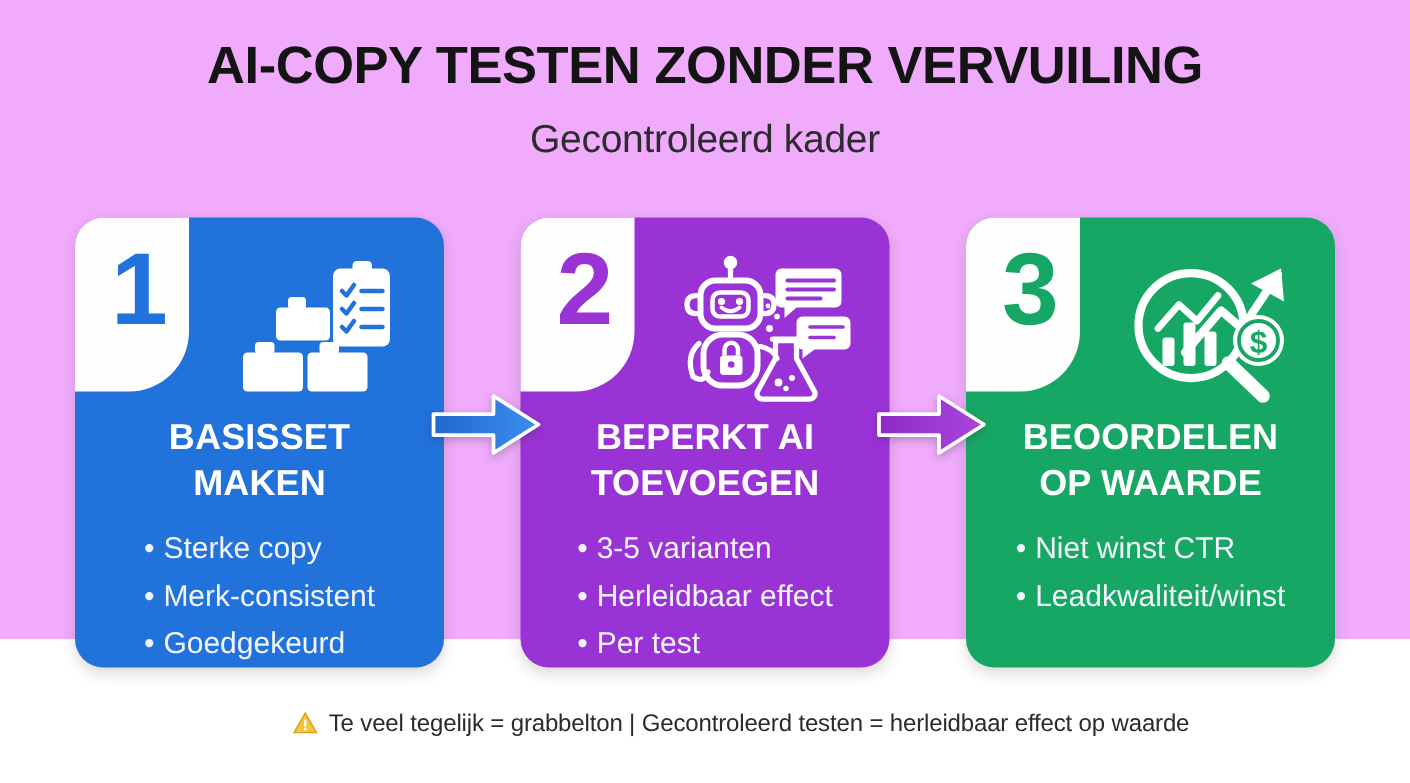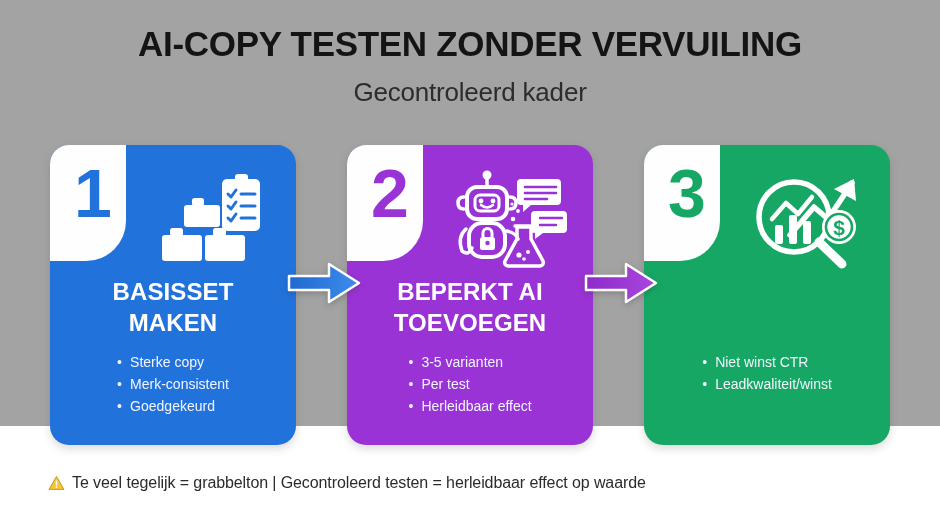--- a/index.html
+++ b/index.html
@@ -9,21 +9,21 @@
     font-family:"Liberation Sans", sans-serif;
     overflow:hidden;
     position:relative;
   }
 
   #infographic {
     position:absolute;
     inset:0;
     width:940px;
     height:426px;
-    background:#a3a3a3;
+    background:#f0abfc;
   }
 
   
   .header { position:absolute; top:24px; left:0; width:940px; text-align:center; }
   .title {
     font-size:35px;
     font-weight:bold;
     letter-spacing:-0.3px;
     color:#141414;
     line-height:1.15;
@@ -109,21 +109,21 @@
     top:206px;
     left:0;
     width:246px;
     display:flex;
     flex-direction:column;
     align-items:center;
   }
   .bullets .inner { display:inline-block; text-align:left; }
   .bullet {
     color:#f2f5fb;
-    font-size:14px;
+    font-size:20px;
     line-height:1.58;
     white-space:nowrap;
   }
   .bullet .dot { display:inline-block; width:13px; color:#eef2fa; }
 
   
   .arrow {
     position:absolute;
     top:262px;
     width:74px;
@@ -133,21 +133,21 @@
   .arrow.a1 { left:287px; }
   .arrow.a2 { left:584px; }
   .arrow svg { width:74px; height:42px; display:block; }
 
   
   .footer {
     position:absolute;
     top:474px;
     left:0;
     width:940px;
-    text-align:left;
+    text-align:center;
     font-size:16px;
     color:#2b2b2b;
     letter-spacing:-0.1px;
     white-space:nowrap;
     padding-left:48px;
   }
   .footer .warn { font-size:15px; margin-right:3px; }
 </style>
 </head>
 <body>
@@ -257,22 +257,22 @@
       </div>
 
       <div class="card-head">
         <span class="ln">BEPERKT AI</span>
         <span class="ln">TOEVOEGEN</span>
       </div>
 
       <div class="bullets">
         <div class="inner">
           <div class="bullet"><span class="dot">•</span><span>3-5 varianten</span></div>
+          <div class="bullet"><span class="dot">•</span><span>Herleidbaar effect</span></div>
           <div class="bullet"><span class="dot">•</span><span>Per test</span></div>
-          <div class="bullet"><span class="dot">•</span><span>Herleidbaar effect</span></div>
         </div>
       </div>
     </div>
 
     <div class="card c3">
       <div class="notch"></div>
       <div class="num">3</div>
 
       <div class="card-icon">
         <svg viewBox="0 0 120 100" fill="none">
@@ -289,20 +289,24 @@
 
           <polyline points="44,66 68,38 82,50 106,14" stroke="#fff" stroke-width="5.5" stroke-linecap="round" stroke-linejoin="round" fill="none"></polyline>
           <polygon points="108,10 110,32 88,20" fill="#fff"></polygon>
 
           <circle cx="93" cy="58" r="17" fill="#fff"></circle>
           <circle cx="93" cy="58" r="13" stroke="#17A765" stroke-width="2.6" fill="none"></circle>
           <text x="93" y="66" text-anchor="middle" font-family="Liberation Sans, sans-serif" font-size="21" font-weight="bold" fill="#17A765">$</text>
         </svg>
       </div>
 
+      <div class="card-head">
+        <span class="ln">BEOORDELEN</span>
+        <span class="ln">OP WAARDE</span>
+      </div>
 
       <div class="bullets">
         <div class="inner">
           <div class="bullet"><span class="dot">•</span><span>Niet winst CTR</span></div>
           <div class="bullet"><span class="dot">•</span><span>Leadkwaliteit/winst</span></div>
         </div>
       </div>
     </div>
   </div>
 

